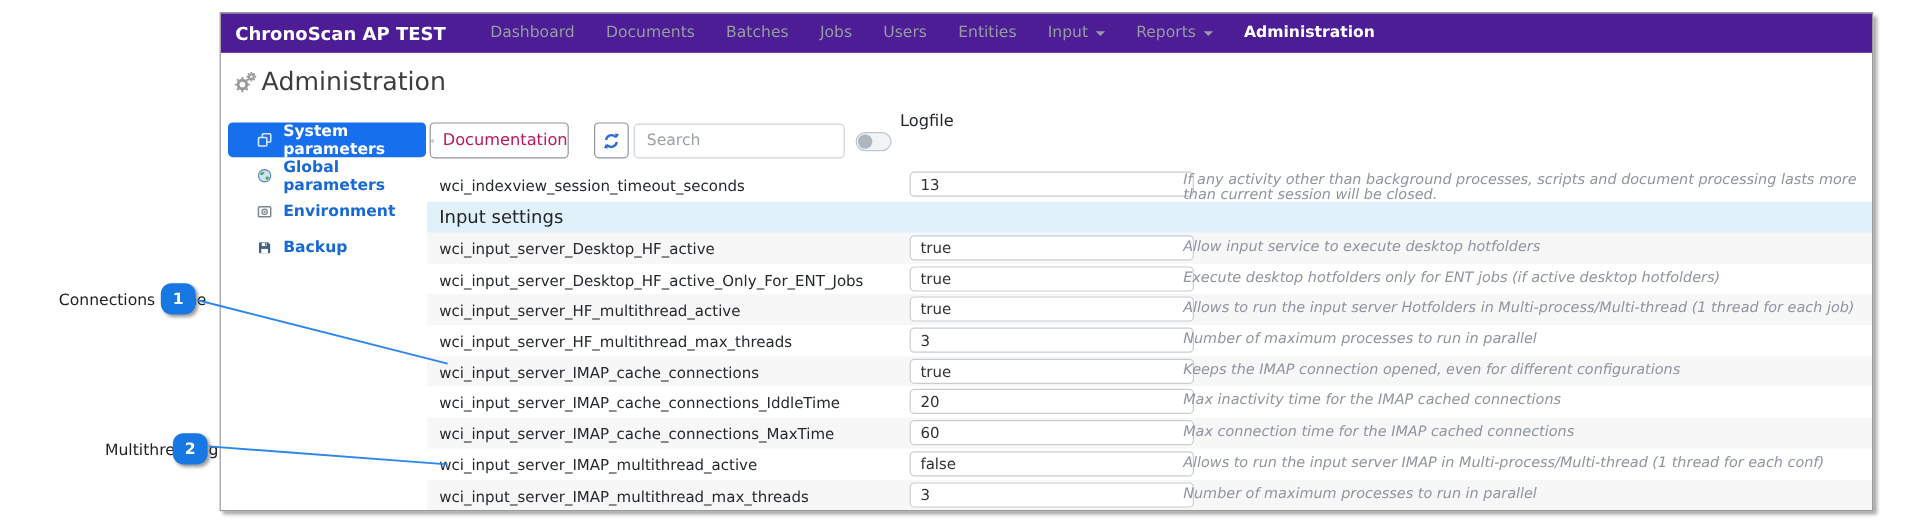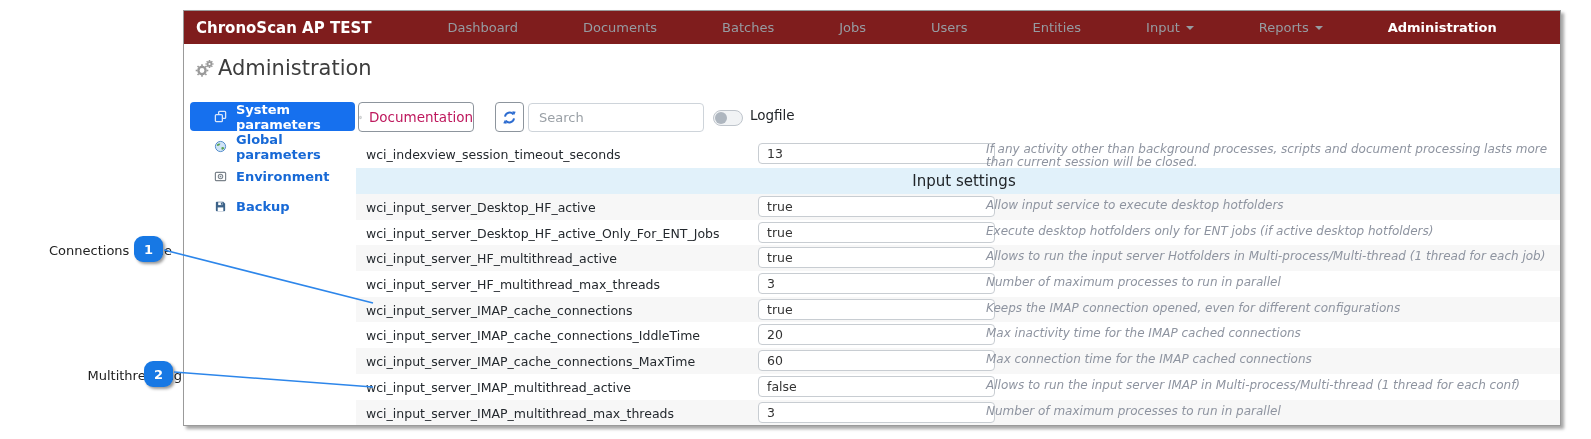--- a/index.html
+++ b/index.html
@@ -7,21 +7,21 @@
               font-family:"DejaVu Sans","Liberation Sans",sans-serif; }
   .stage { position:relative; width:1591px; height:439px; overflow:hidden; }
 
   
   .app { position:absolute; left:183px; top:10px; width:1378px; height:416px;
          background:#fff; border:1px solid #9a9a9a;
          box-shadow:3px 3px 3px rgba(0,0,0,.35); overflow:hidden; }
 
   
   .navbar { position:absolute; left:0; top:0; width:100%; height:33px;
-            background:#7f1d1d; display:flex; align-items:center; padding:0 12px;gap:39px; }
+            background:#4c1d95; display:flex; align-items:center; padding:0 12px; }
   .brand { color:#fff; font-size:15px; font-weight:700; margin-right:24px; white-space:nowrap; cursor:pointer; }
   .nav-item { color:#969ca2; font-size:13px; padding:0 13px; white-space:nowrap; cursor:pointer;
               display:flex; align-items:center; }
   .nav-item.active { color:#ffffff; font-weight:600; }
   .caret { display:inline-block; width:0; height:0; margin-left:6px;
            border-left:4px solid transparent; border-right:4px solid transparent;
            border-top:4px solid #969ca2; }
 
   
   .page-head { position:absolute; left:10px; top:45px; display:flex; align-items:center; }
@@ -44,35 +44,35 @@
                  border:1px solid #8d959d; border-radius:4px; background:#fff;
                  display:flex; align-items:center; justify-content:center; cursor:pointer; }
   .search { position:absolute; left:344px; top:92px; width:176px; height:29px;
             border:1px solid #ced4da; border-radius:4px; padding:0 10px;
             font-size:13px; color:#333; font-family:inherit; }
   .search::placeholder { color:#9aa0a6; }
   .switch { position:absolute; left:529px; top:99px; width:30px; height:16px;
             border:1px solid #bfc5cc; border-radius:8px; background:#f1f3f5; cursor:pointer; }
   .switch .knob { position:absolute; left:1px; top:1px; width:12px; height:12px;
                   border-radius:50%; background:#aeb6bf; }
-  .switch-label { position:absolute; left:566px; top:96px; font-size:13.5px; color:#212529; }
+  .switch-label { position:absolute; left:566px; top:82px; font-size:13.5px; color:#212529; }
 
   
   .table { position:absolute; left:172px; top:130px; width:1206px; }
   .trow { position:relative; height:25.7px; background:#fff; overflow:hidden; }
   .trow.alt { background:#f7f7f7; }
   .trow.tall { height:27px; }
   .pname { position:absolute; left:10px; top:6px; font-size:12.5px; color:#24292e; white-space:nowrap; }
   .pval { position:absolute; left:385px; top:2px; width:237px; height:21px;
           border:1px solid #c8cdd2; border-radius:4px; background:#fff;
           padding:0 8px; font-size:12.5px; color:#333; font-family:inherit;margin-left:17px; }
   .pdesc { position:absolute; left:630px; right:6px; top:5px; font-size:12px;
            font-style:italic; color:#8e94a0; line-height:13px; }
   .section-row { height:26px; background:#e1f1fa; font-size:15px; color:#212529;
-                 line-height:26px; padding-left:10px;text-align:center; }
+                 line-height:26px; padding-left:10px; }
 
   
   .co-label { position:absolute; font-size:13px; color:#222; text-align:right;margin-left:44px; }
   .co-badge { position:absolute; width:29px; height:26px; border-radius:9px;
               background:#1778e4; color:#fff; font-size:13px; font-weight:700;
               display:flex; align-items:center; justify-content:center;
               box-shadow:2px 2px 3px rgba(0,0,0,.4); }
   .overlay { position:absolute; left:0; top:0; width:1591px; height:439px;
              pointer-events:none; z-index:50; }
 </style>

